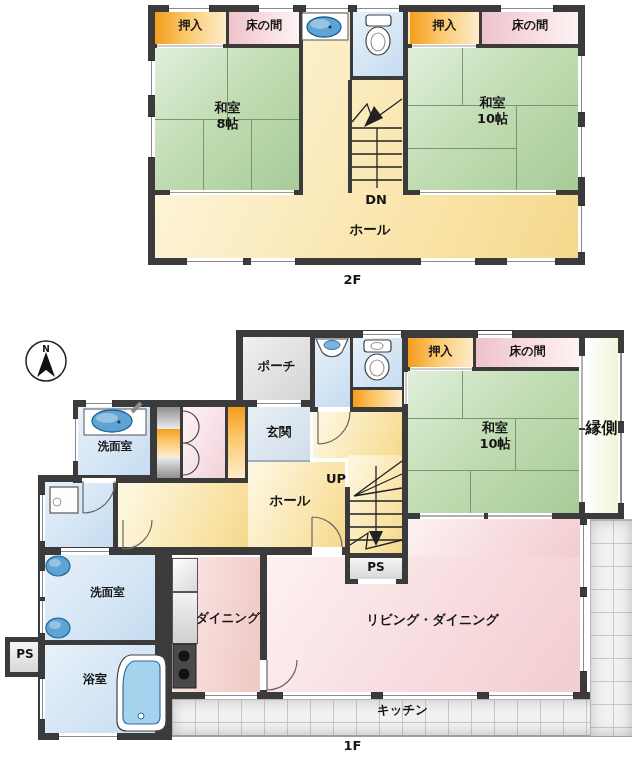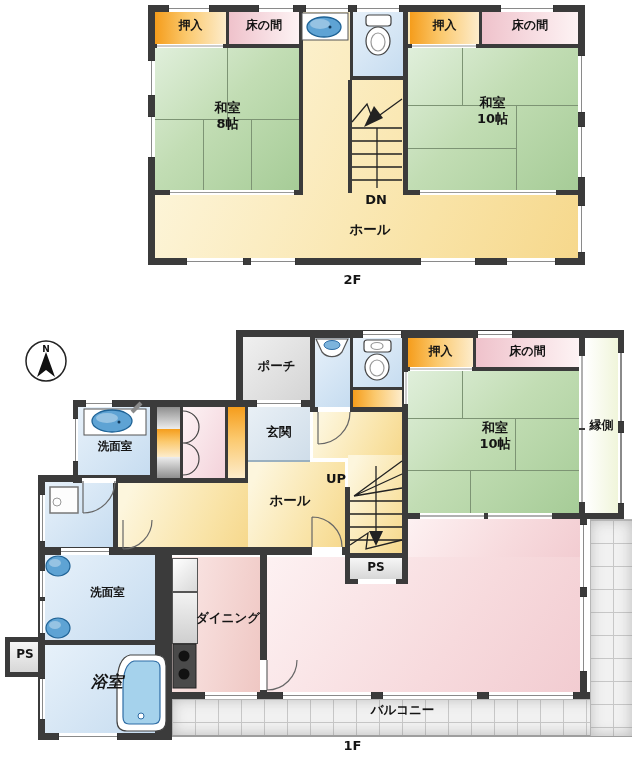--- a/index.html
+++ b/index.html
@@ -309,22 +309,23 @@
   <div class="lbl" style="left:330px;top:272px;width:45px;font-size:13px;">2F</div>
 
   <div class="lbl" style="left:243px;top:358px;width:67px;font-size:12.5px;">ポーチ</div>
   <div class="lbl" style="left:248px;top:424px;width:62px;font-size:12.5px;">玄関</div>
   <div class="lbl" style="left:80px;top:440px;width:70px;font-size:11.5px;">洗面室</div>
   <div class="lbl" style="left:250px;top:492px;width:80px;font-size:13.5px;">ホール</div>
   <div class="lbl" style="left:320px;top:471px;width:32px;font-size:13px;">UP</div>
   <div class="lbl" style="left:350px;top:560px;width:52px;font-size:12px;">PS</div>
   <div class="lbl" style="left:70px;top:586px;width:75px;font-size:11.5px;">洗面室</div>
   <div class="lbl" style="left:10px;top:647px;width:30px;font-size:12px;">PS</div>
-  <div class="lbl" style="left:72px;top:672px;width:70px;font-size:16px;font-style:italic;">浴室</div>
+  <div class="lbl" style="left:60px;top:672px;width:70px;font-size:12px;">浴室</div>
   <div class="lbl" style="left:196px;top:610px;width:64px;font-size:12.5px;">ダイニング</div>
+  <div class="lbl" style="left:360px;top:612px;width:145px;font-size:13px;">リビング・ダイニング</div>
   <div class="lbl" style="left:408px;top:344px;width:65px;font-size:12px;">押入</div>
   <div class="lbl" style="left:476px;top:344px;width:103px;font-size:12px;">床の間</div>
   <div class="lbl" style="left:450px;top:420px;width:90px;font-size:13px;"><span>和室</span><br><span>10帖</span></div>
-  <div class="lbl" style="left:585px;top:418px;width:33px;font-size:12px;">縁側</div>
-  <div class="lbl" style="left:355px;top:702px;width:95px;font-size:12.5px;">バルコニー</div>
+  <div class="lbl" style="left:585px;top:418px;width:33px;font-size:16px;">縁側</div>
+  <div class="lbl" style="left:355px;top:702px;width:95px;font-size:12.5px;">キッチン</div>
   <div class="lbl" style="left:330px;top:738px;width:45px;font-size:13px;">1F</div>
 
 </div>
 
 </body></html>

